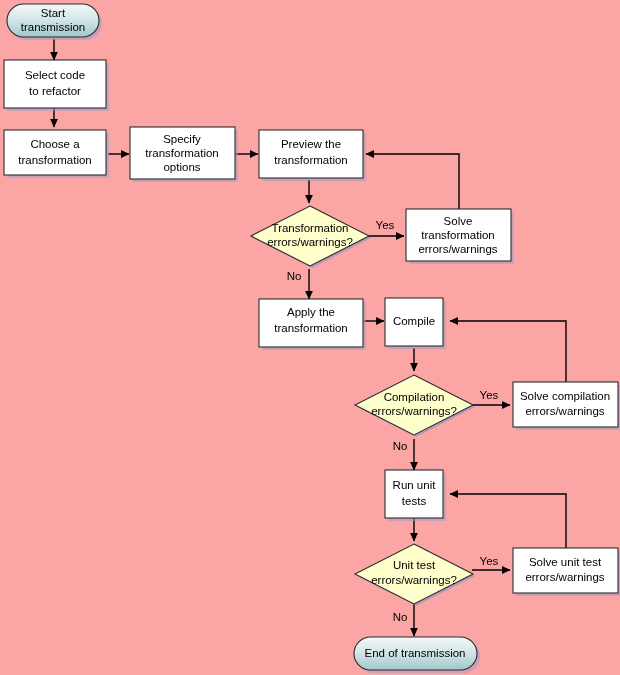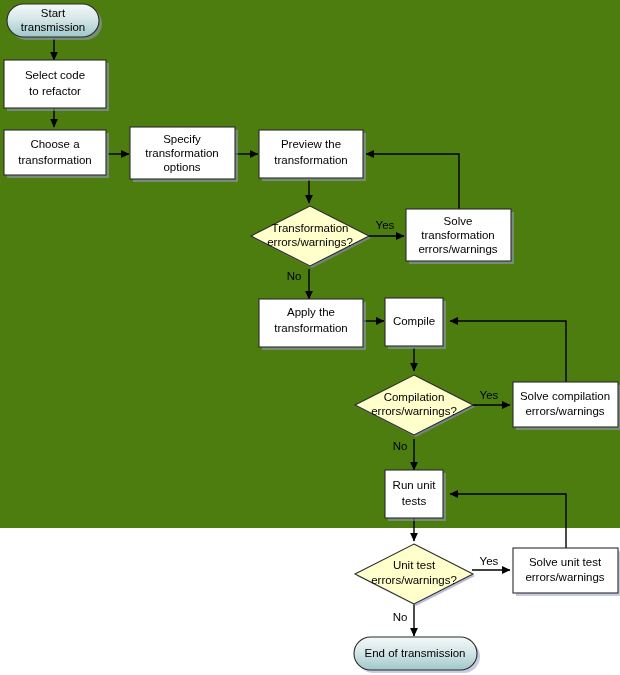--- a/index.html
+++ b/index.html
@@ -9,22 +9,22 @@
   }
   body {
     width: 620px;
     height: 675px;
     font-family: "Liberation Sans", sans-serif;
     overflow: hidden;
   }
   #flowchart-root {
     position: relative;
     width: 620px;
-    height: 528px;
-    background: #4d7c0f;
+    height: 675px;
+    background: #fca5a5;
   }
   svg#flow-svg {
     display: block;
     width: 620px;
     height: 675px;
   }
   .node-text {
     font-family: "Liberation Sans", sans-serif;
     font-size: 11.5px;
     fill: #000000;

